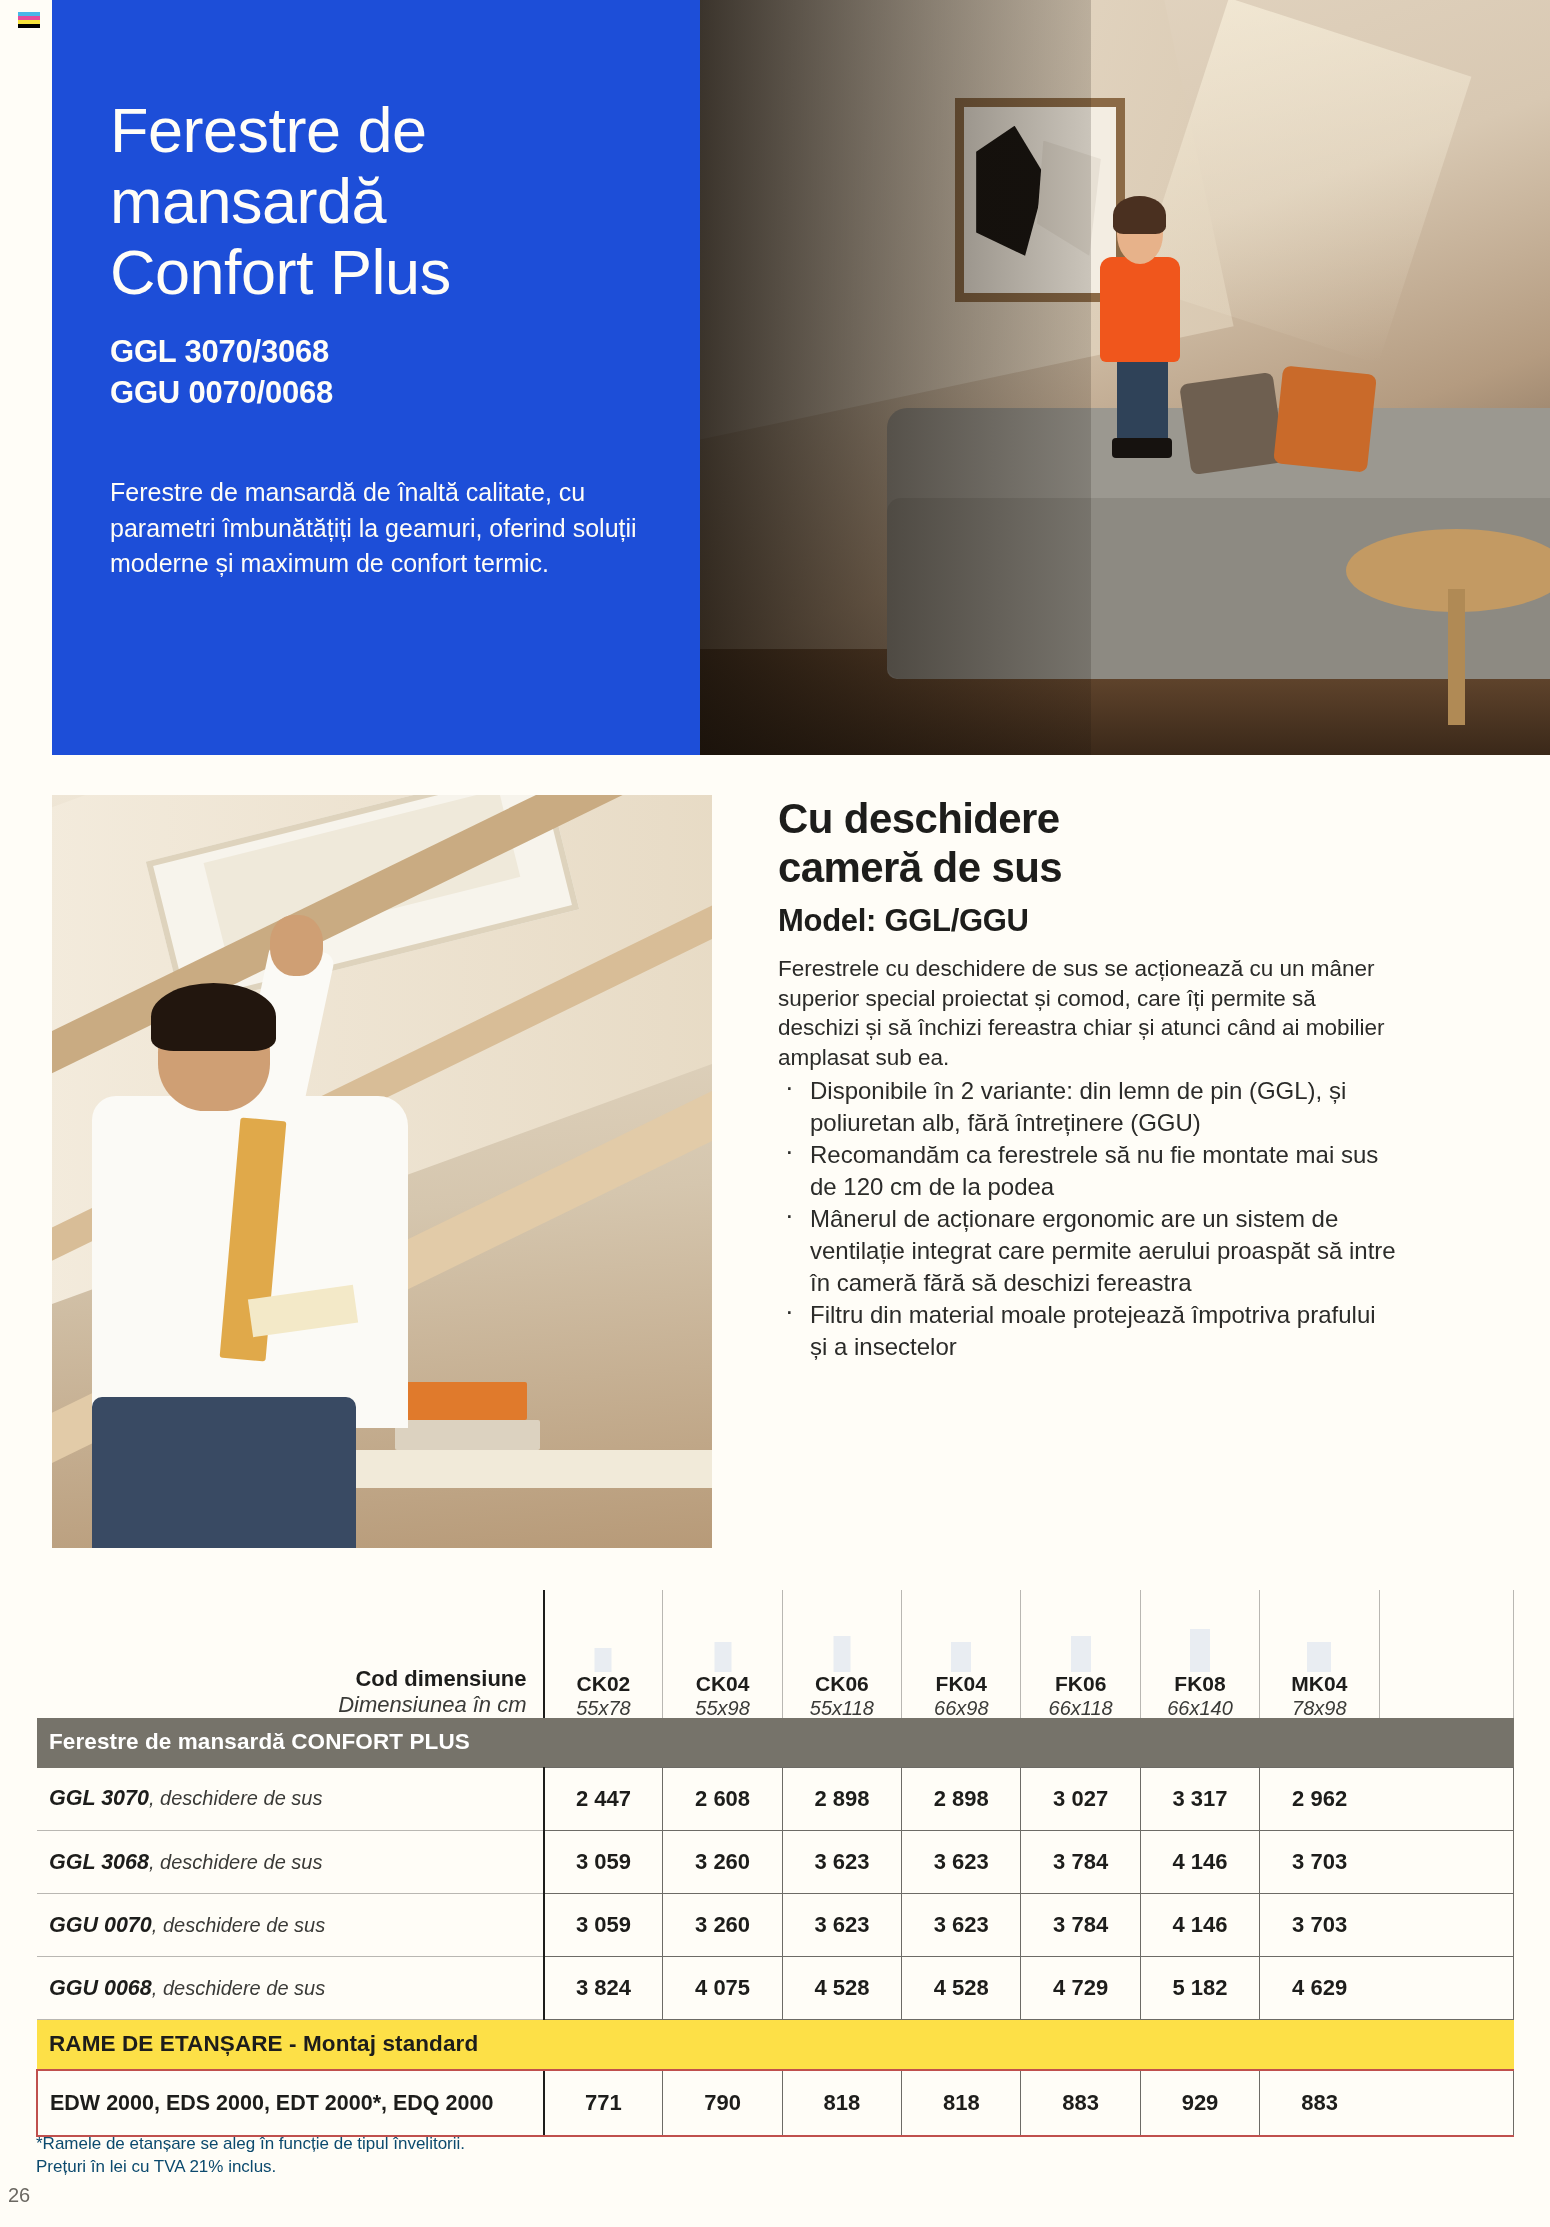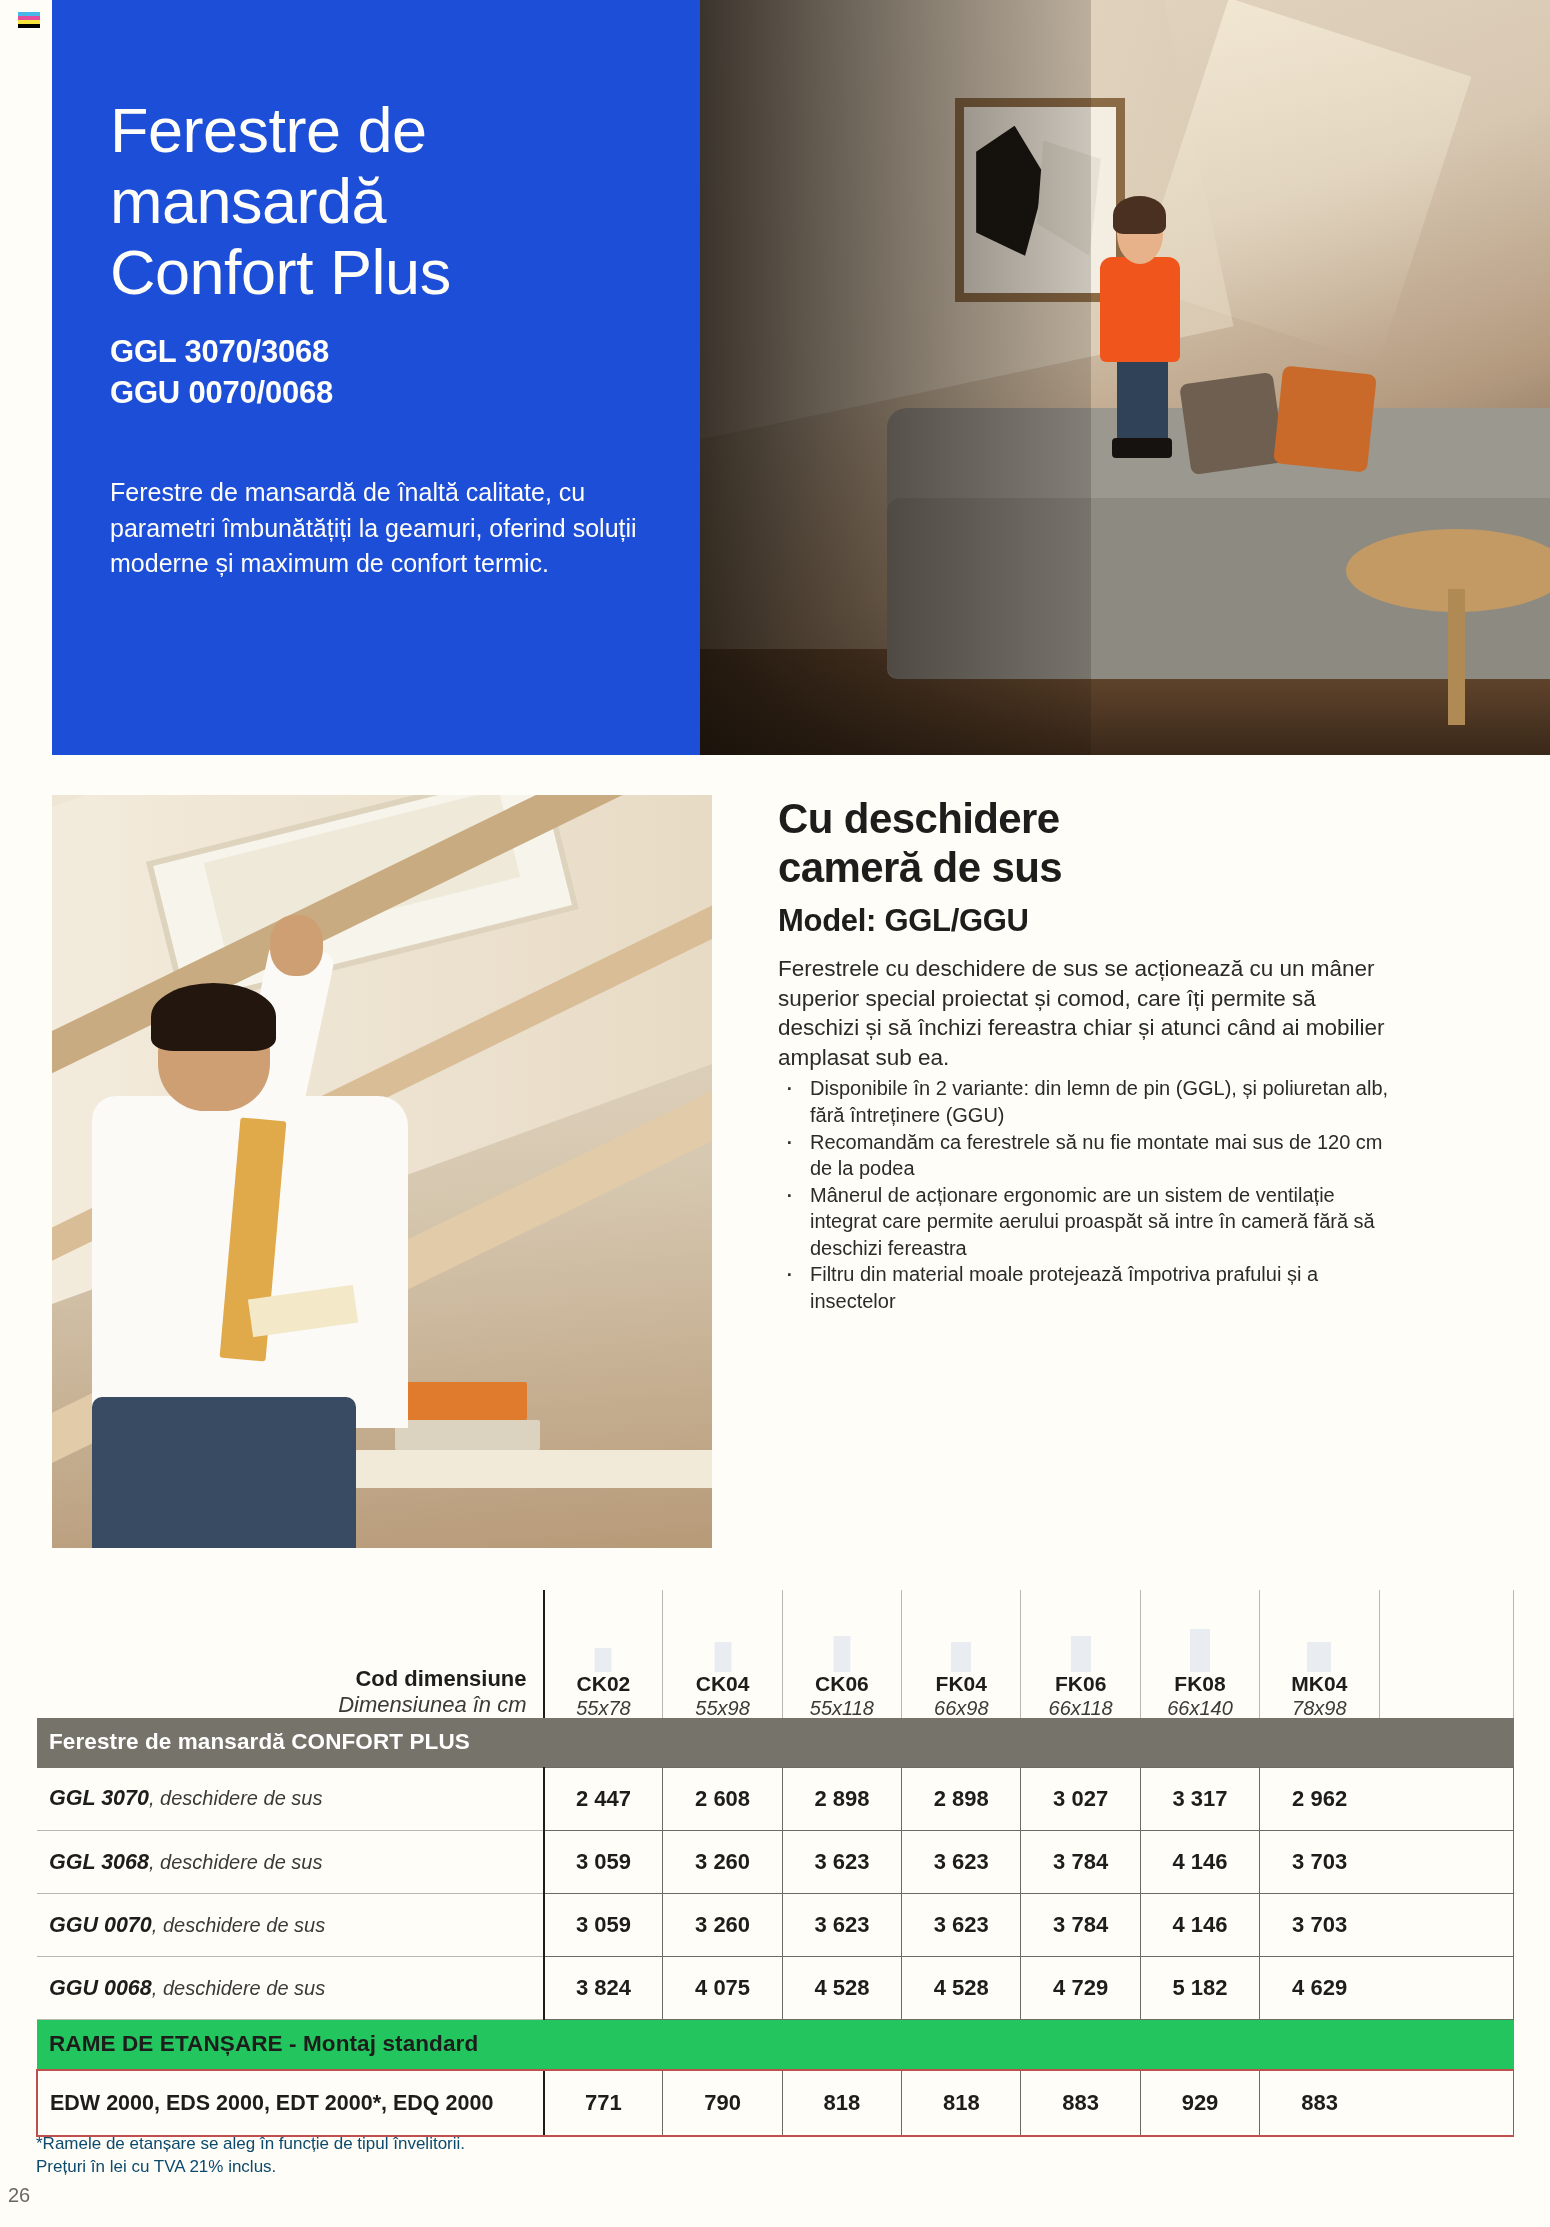--- a/index.html
+++ b/index.html
@@ -58,21 +58,21 @@
   .sec2-h2{
     font-size:31px;line-height:1.2;font-weight:700;margin:10px 0 0 0;
     letter-spacing:-0.3px;color:#1d1d1b;
   }
   .sec2-p{
     font-size:22.5px;line-height:1.33;margin:14px 0 0 0;color:#2b2b29;
     font-weight:400;
   }
   .bullets{list-style:none;margin:2px 0 0 0;padding:0;}
   .bullets li{
-    position:relative;padding-left:32px;font-size:20px;line-height:1.33;
+    position:relative;padding-left:32px;font-size:24px;line-height:1.33;
     color:#2b2b29;margin:0;
   }
   .bullets li:before{
     content:"·";position:absolute;left:7px;top:-5px;font-size:26px;color:#2b2b29;
   }
 
   
   .tbl{position:absolute;left:36px;top:1590px;width:1478px;}
   table{border-collapse:collapse;width:100%;table-layout:fixed;}
   col.lbl{width:505px;}
@@ -96,21 +96,21 @@
     position:absolute;left:0;right:0;bottom:0;}
   .hdr .lblcell{text-align:right;padding:0 16px 0 0;vertical-align:bottom;}
   .hdr .lblcell .l1{font-size:22px;font-weight:700;line-height:1.18;}
   .hdr .lblcell .l2{font-size:22px;font-style:italic;line-height:1.18;color:#3a3a37;}
 
   tr.band td{
     background:#76736a;color:#fff;font-size:22.5px;font-weight:700;
     padding:7px 0 8px 12px;letter-spacing:0.1px;height:34px;
   }
   tr.band2 td{
-    background:#22c55e;color:#1d1d1b;font-size:22.5px;font-weight:700;
+    background:#fde047;color:#1d1d1b;font-size:22.5px;font-weight:700;
     padding:7px 0 8px 12px;letter-spacing:0.1px;height:34px;
   }
 
   tr.data td{height:60px;font-size:21px;}
   tr.data td.name{
     padding-left:12px;border-bottom:1px solid #b9b7b2;text-align:left;font-style:italic;
   }
   tr.data td.name b{font-weight:700;font-size:21.5px;}
   tr.data td.name span{font-weight:400;color:#3a3a37;font-size:20px;}
   tr.data td.val{

